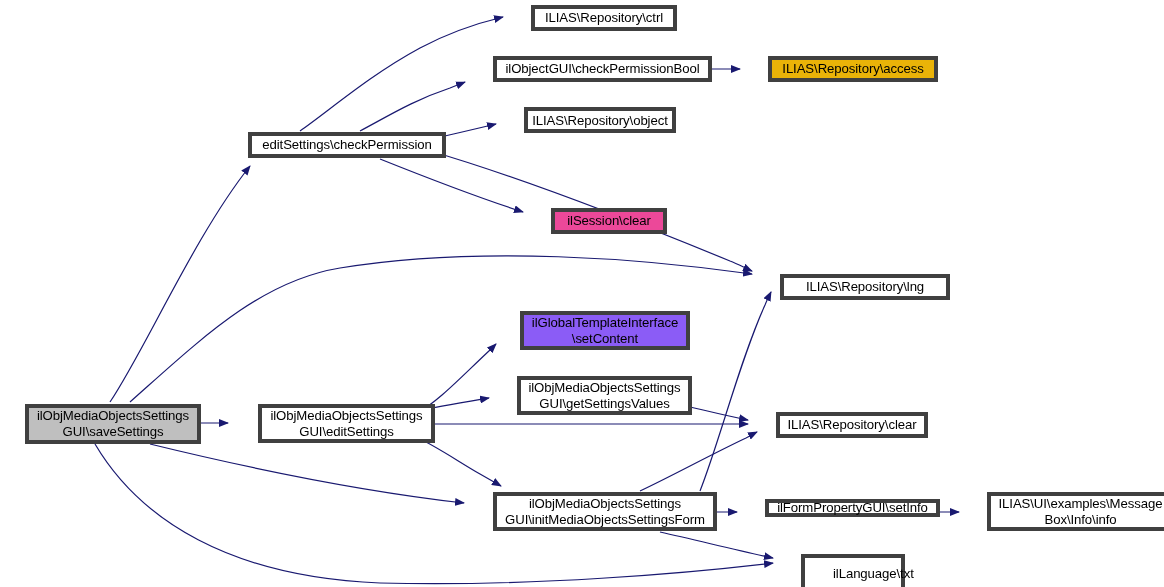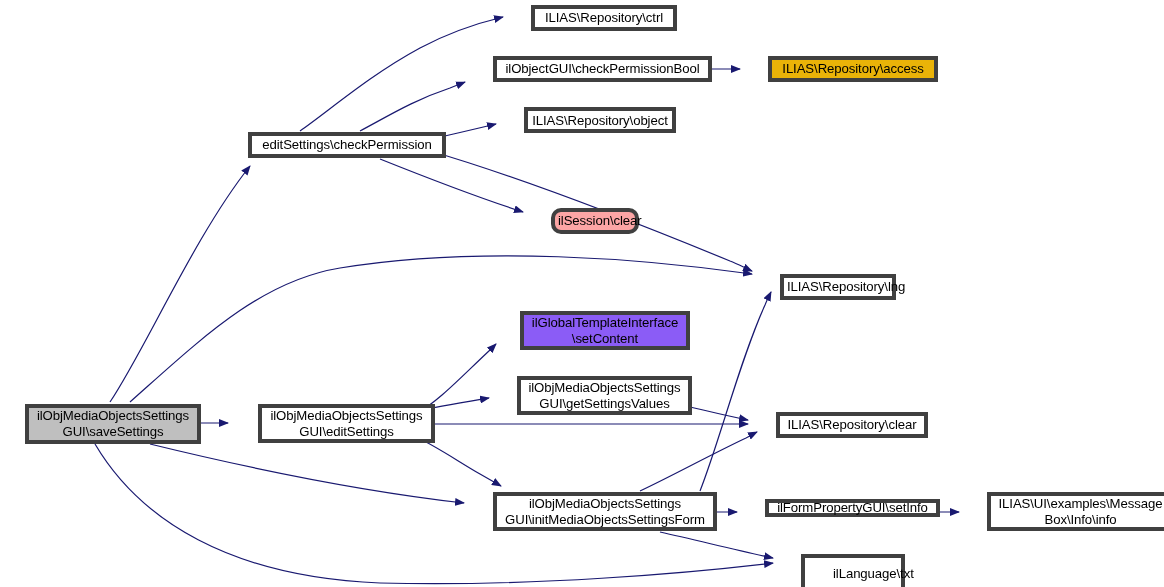--- a/index.html
+++ b/index.html
@@ -86,22 +86,22 @@
       </g>
   </svg>
   <div id="nodes">
       <div class="node highlight" style="left: 5px; top: 404px; width: 176px; height: 40px; border-color: rgb(64, 64, 64); background: rgb(191, 191, 191);"><span class="node-label">ilObjMediaObjectsSettings
 GUI\saveSettings</span></div>
       <div class="node" style="left: 228px; top: 132px; width: 198px; height: 26px; border-color: rgb(64, 64, 64); background: rgb(255, 255, 255);"><span class="node-label">editSettings\checkPermission</span></div>
       <div class="node" style="left: 511px; top: 5px; width: 146px; height: 26px; border-color: rgb(64, 64, 64); background: rgb(255, 255, 255);"><span class="node-label">ILIAS\Repository\ctrl</span></div>
       <div class="node" style="left: 473px; top: 56px; width: 219px; height: 26px; border-color: rgb(64, 64, 64); background: rgb(255, 255, 255);"><span class="node-label">ilObjectGUI\checkPermissionBool</span></div>
       <div class="node" style="left: 748px; top: 56px; width: 170px; height: 26px; border-color: rgb(64, 64, 64); background: #eab308;"><span class="node-label">ILIAS\Repository\access</span></div>
       <div class="node" style="left: 504px; top: 107px; width: 152px; height: 26px; border-color: rgb(64, 64, 64); background: rgb(255, 255, 255); align-items: flex-end;"><span class="node-label">ILIAS\Repository\object</span></div>
-      <div class="node" style="left: 531px; top: 208px; width: 88px; height: 26px; border-color: rgb(64, 64, 64); background: #fca5a5; border-radius: 10px;"><span class="node-label">ilSession\clear</span></div>
-      <div class="node" style="left: 760px; top: 274px; width: 116px; height: 26px; border-color: rgb(64, 64, 64); background: rgb(255, 255, 255);"><span class="node-label">ILIAS\Repository\lng</span></div>
+      <div class="node" style="left: 531px; top: 208px; width: 116px; height: 26px; border-color: rgb(64, 64, 64); background: #ec4899;"><span class="node-label">ilSession\clear</span></div>
+      <div class="node" style="left: 760px; top: 274px; width: 170px; height: 26px; border-color: rgb(64, 64, 64); background: rgb(255, 255, 255);"><span class="node-label">ILIAS\Repository\lng</span></div>
       <div class="node" style="left: 500px; top: 311px; width: 170px; height: 39px; border-color: rgb(64, 64, 64); background: #8b5cf6;"><span class="node-label">ilGlobalTemplateInterface
 \setContent</span></div>
       <div class="node" style="left: 497px; top: 376px; width: 175px; height: 39px; border-color: rgb(64, 64, 64); background: rgb(255, 255, 255);"><span class="node-label">ilObjMediaObjectsSettings
 GUI\getSettingsValues</span></div>
       <div class="node" style="left: 238px; top: 404px; width: 177px; height: 39px; border-color: rgb(64, 64, 64); background: rgb(255, 255, 255);"><span class="node-label">ilObjMediaObjectsSettings
 GUI\editSettings</span></div>
       <div class="node" style="left: 756px; top: 412px; width: 152px; height: 26px; border-color: rgb(64, 64, 64); background: rgb(255, 255, 255);"><span class="node-label">ILIAS\Repository\clear</span></div>
       <div class="node" style="left: 473px; top: 492px; width: 224px; height: 39px; border-color: rgb(64, 64, 64); background: rgb(255, 255, 255);"><span class="node-label">ilObjMediaObjectsSettings
 GUI\initMediaObjectsSettingsForm</span></div>
       <div class="node" style="left: 745px; top: 499px; width: 175px; height: 18px; border-color: rgb(64, 64, 64); background: rgb(255, 255, 255);"><span class="node-label">ilFormPropertyGUI\setInfo</span></div>

